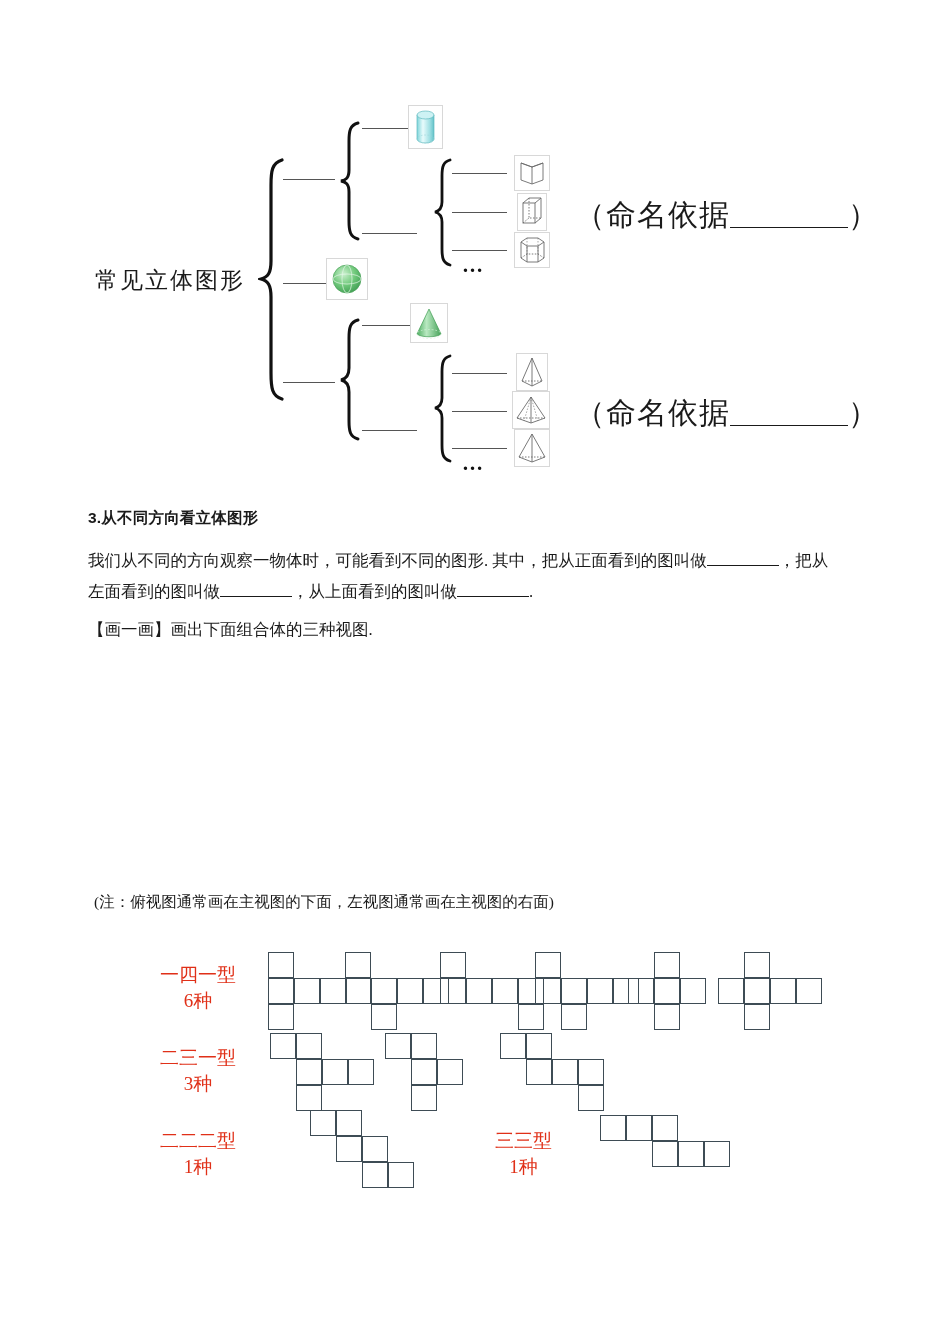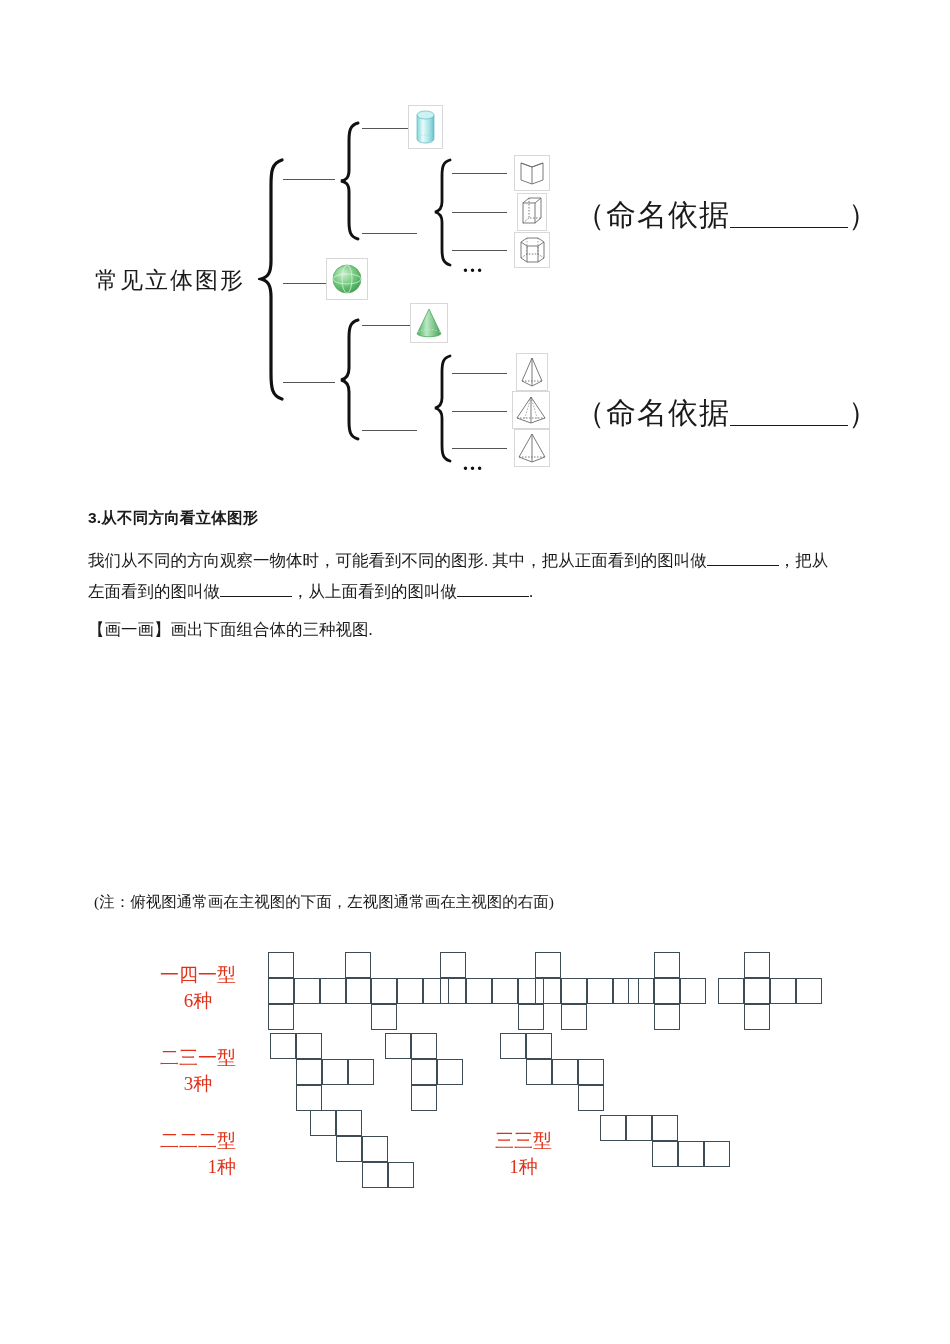--- a/index.html
+++ b/index.html
@@ -335,21 +335,21 @@
         <div class="cell" style="left: 26px; top: 52px;"></div>
       </div>
       <div class="net" style="left: 500px; top: 83px;">
         <div class="cell" style="left: 0px; top: 0px;"></div>
         <div class="cell" style="left: 26px; top: 0px;"></div>
         <div class="cell" style="left: 26px; top: 26px;"></div>
         <div class="cell" style="left: 52px; top: 26px;"></div>
         <div class="cell" style="left: 78px; top: 26px;"></div>
         <div class="cell" style="left: 78px; top: 52px;"></div>
       </div>
-      <div class="net-label" style="left: 160px; top: 178px; text-align: right;">
+      <div class="net-label" style="left: 160px; top: 178px;">
         <div>二二二型</div>
         <div>1种</div>
       </div>
       <div class="net" style="left: 310px; top: 160px;">
         <div class="cell" style="left: 0px; top: 0px;"></div>
         <div class="cell" style="left: 26px; top: 0px;"></div>
         <div class="cell" style="left: 26px; top: 26px;"></div>
         <div class="cell" style="left: 52px; top: 26px;"></div>
         <div class="cell" style="left: 52px; top: 52px;"></div>
         <div class="cell" style="left: 78px; top: 52px;"></div>

